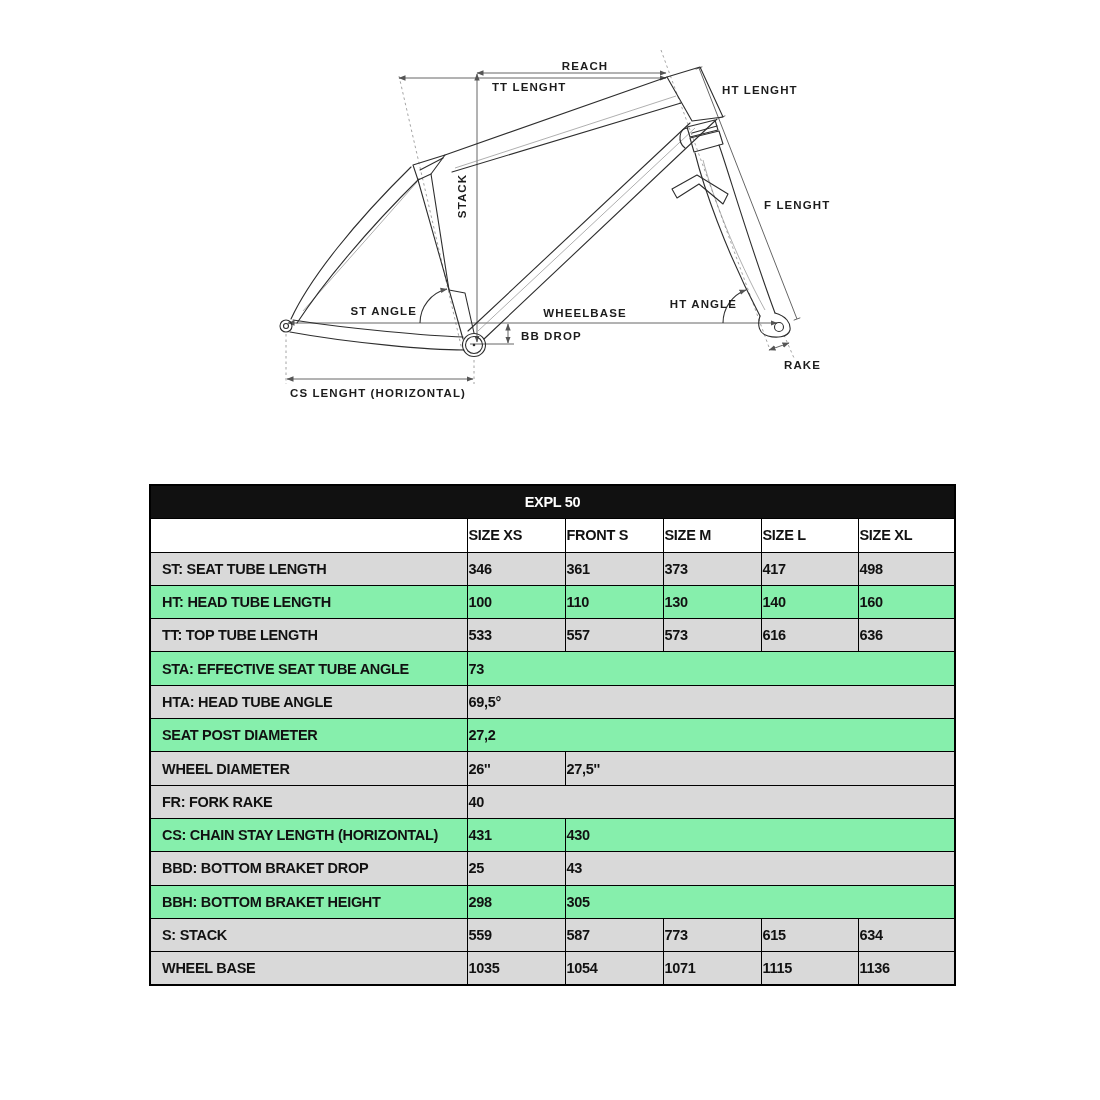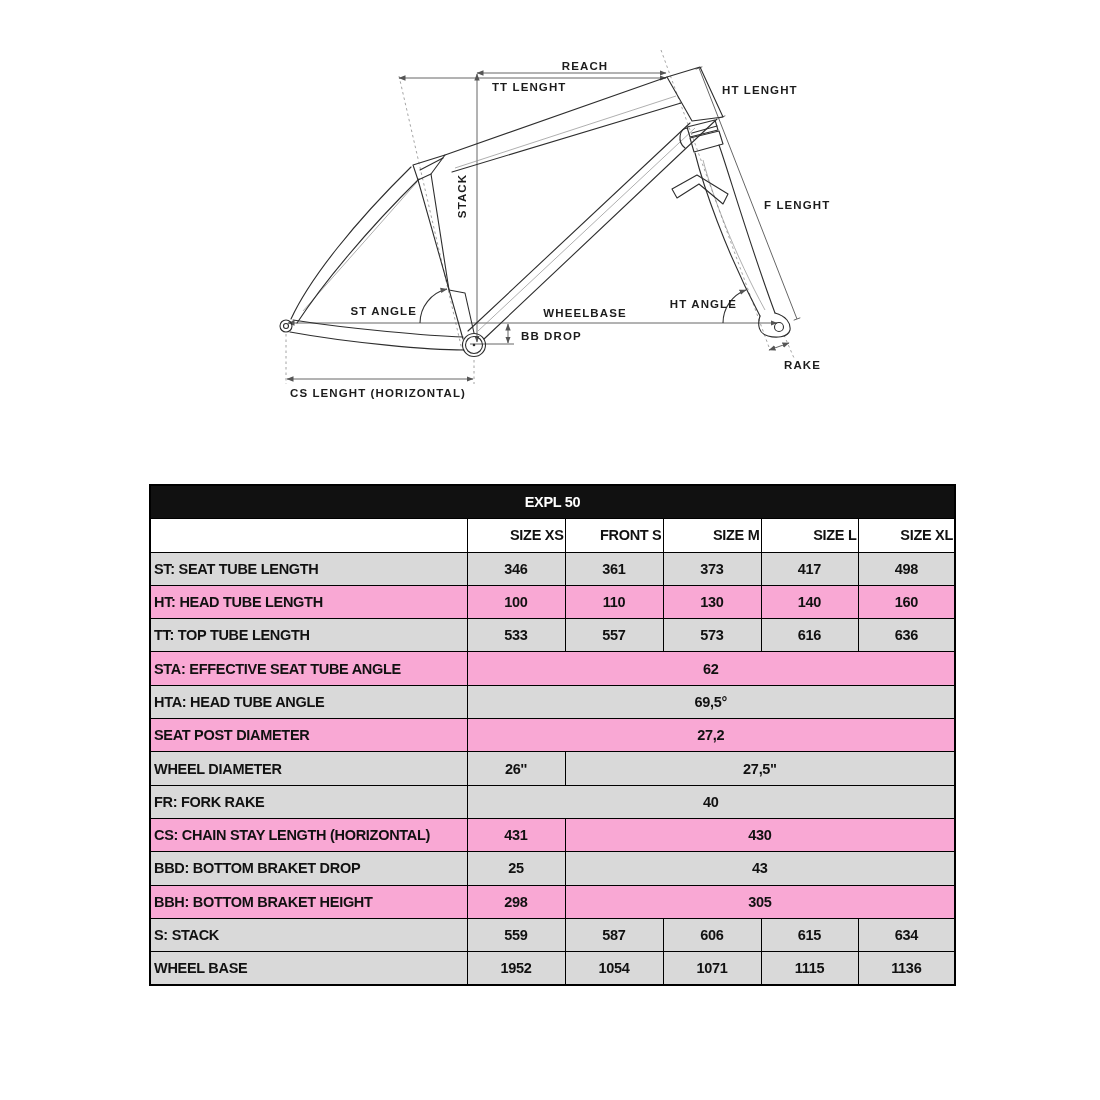--- a/index.html
+++ b/index.html
@@ -25,28 +25,28 @@
     border-collapse:collapse;table-layout:fixed;width:806px;
     font-family:"Liberation Sans", sans-serif;color:#111;
   }
   table.geo td{border:1px solid #000;height:30.3px;vertical-align:middle;
     font-size:14.5px;letter-spacing:-0.3px;overflow:hidden;white-space:nowrap;}
   table.geo{border:2px solid #000;}
   td.title-cell{
     background:#111111;color:#ffffff;text-align:center;
     font-size:19px;font-weight:bold;letter-spacing:0.5px;height:24px;
   }
-  td.size-head{font-weight:bold;text-align:right;font-size:15px;height:32px;background:#fff;margin-top:8px;}
+  td.size-head{font-weight:bold;text-align:left;font-size:15px;height:32px;background:#fff;margin-top:8px;}
   td.corner{background:#fff;}
-  td.row-label{text-align:left;padding-left:3px;}
+  td.row-label{text-align:left;padding-left:11px;}
   td.row-label .pfx{font-weight:bold;}
   td.row-label .txt{font-weight:bold;}
-  td.val{font-weight:bold;text-align:center;font-size:15px;}
+  td.val{font-weight:bold;font-size:15px;}
   tr.shaded td{background:#d9d9d9;}
-  tr.plain td{background:#f9a8d4;}
+  tr.plain td{background:#86efac;}
 </style>
 </head>
 <body>
 
 <svg class="diagram" width="1100" height="450" viewBox="0 0 1100 450">
   <defs>
     <marker id="arr" markerWidth="9" markerHeight="8" refX="6.5" refY="3.5" orient="auto-start-reverse" markerUnits="userSpaceOnUse">
       <path d="M0,0.8 L7,3.5 L0,6.2 Z" fill="#555"></path>
     </marker>
   </defs>
@@ -184,21 +184,21 @@
         <tr class="shaded">
           <td class="row-label"><span class="pfx">TT: </span><span class="txt">TOP TUBE LENGTH</span></td>
           <td class="val">533</td>
           <td class="val">557</td>
           <td class="val">573</td>
           <td class="val">616</td>
           <td class="val">636</td>
         </tr>
         <tr class="plain">
           <td class="row-label"><span class="pfx">STA: </span><span class="txt">EFFECTIVE SEAT TUBE ANGLE</span></td>
-          <td class="val" colspan="5">62</td>
+          <td class="val" colspan="5">73</td>
         </tr>
         <tr class="shaded">
           <td class="row-label"><span class="pfx">HTA: </span><span class="txt">HEAD TUBE ANGLE</span></td>
           <td class="val" colspan="5">69,5°</td>
         </tr>
         <tr class="plain">
           <td class="row-label"><span class="txt">SEAT POST DIAMETER</span></td>
           <td class="val" colspan="5">27,2</td>
         </tr>
         <tr class="shaded">
@@ -222,27 +222,27 @@
         </tr>
         <tr class="plain">
           <td class="row-label"><span class="pfx">BBH: </span><span class="txt">BOTTOM BRAKET HEIGHT</span></td>
           <td class="val">298</td>
           <td class="val" colspan="4">305</td>
         </tr>
         <tr class="shaded">
           <td class="row-label"><span class="pfx">S: </span><span class="txt">STACK</span></td>
           <td class="val">559</td>
           <td class="val">587</td>
-          <td class="val">606</td>
+          <td class="val">773</td>
           <td class="val">615</td>
           <td class="val">634</td>
         </tr>
         <tr class="shaded">
           <td class="row-label"><span class="txt">WHEEL BASE</span></td>
-          <td class="val">1952</td>
+          <td class="val">1035</td>
           <td class="val">1054</td>
           <td class="val">1071</td>
           <td class="val">1115</td>
           <td class="val">1136</td>
         </tr>
       </tbody>
   </table>
 </div>
 
 </body></html>

